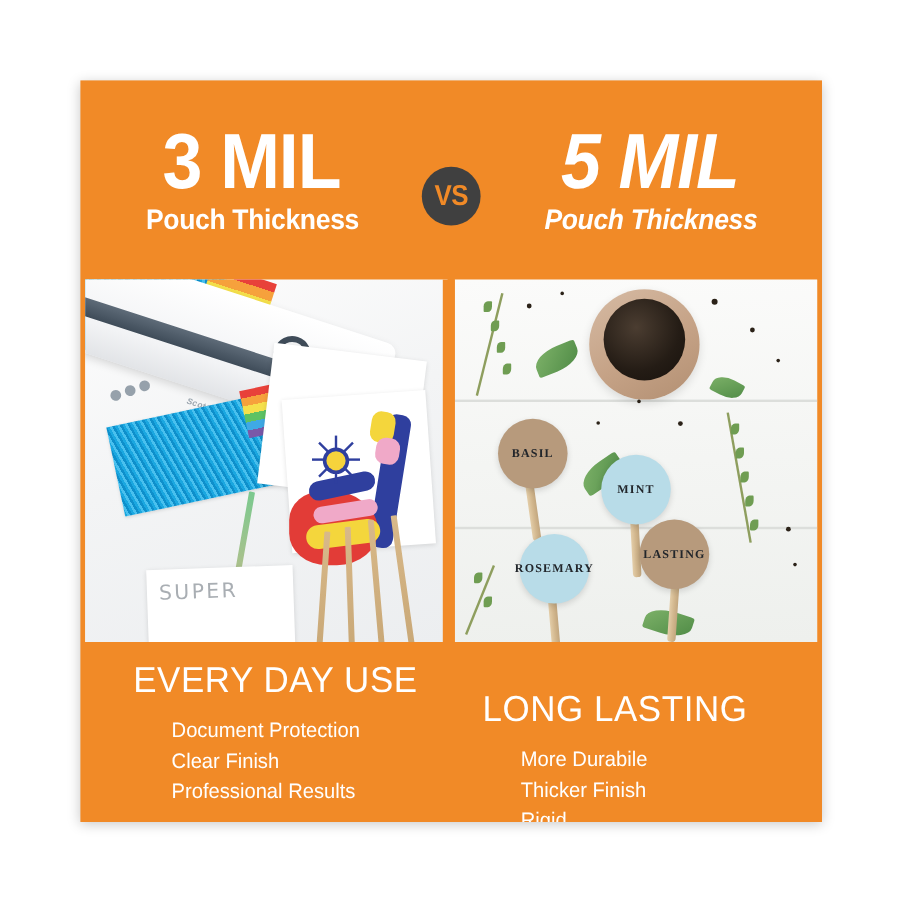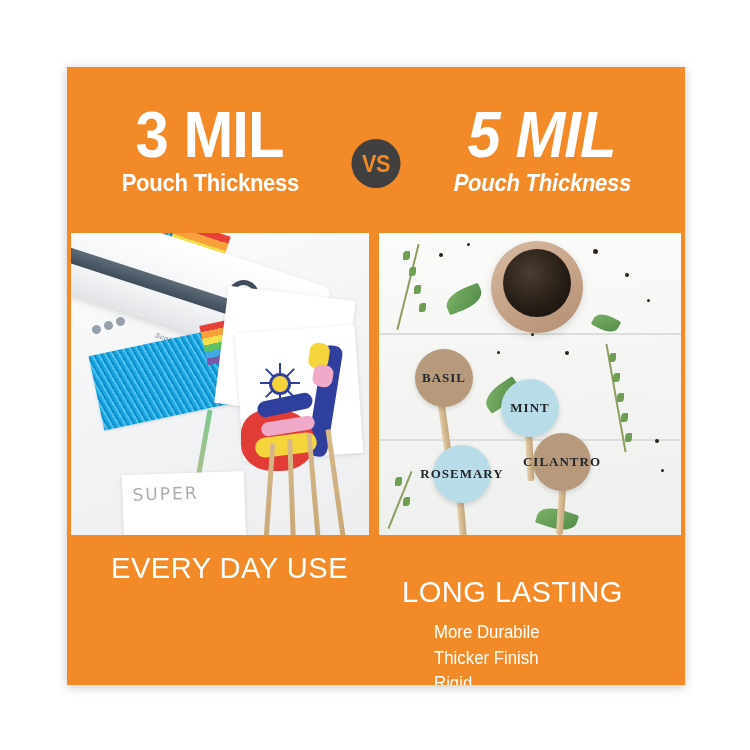--- a/index.html
+++ b/index.html
@@ -175,21 +175,21 @@
     background:radial-gradient(circle at 40% 35%,#4b3d31 0%,#241c15 60%,#17110c 100%);
   }
   .marker{position:absolute;}
   .marker .disc{
     position:absolute;width:58px;height:58px;border-radius:50%;
     display:flex;align-items:center;justify-content:center;
     box-shadow:0 2px 5px rgba(0,0,0,.14);
   }
   .marker .disc .lbl{
     font-family:"Liberation Serif", serif;
-    font-size:13px;font-weight:bold;letter-spacing:1px;
+    font-size:10px;font-weight:bold;letter-spacing:1px;
     color:#22262b;text-align:left;line-height:1.5;
   }
   .marker .stick{
     position:absolute;width:7px;height:62px;border-radius:3px;
     background:linear-gradient(90deg,#e3cda8,#d3b88f,#c2a67e);
   }
   .leaf{position:absolute;border-radius:60% 8% 60% 8%;
     background:linear-gradient(135deg,#7fb36a,#4e8a45);}
   .sprig{position:absolute;width:2px;background:#8e9e5e;}
   .sprig-leaf{position:absolute;width:7px;height:9px;border-radius:50% 10% 50% 10%;
@@ -375,31 +375,36 @@
       <div class="marker" style="left:54px;top:212px;">
         <div class="stick" style="left:25px;top:40px;transform:rotate(-5deg);"></div>
         <div class="disc" style="left:0;top:0;background:#B8DCE8;">
           <span class="lbl">ROSEMARY</span>
         </div>
       </div>
 
       <div class="marker" style="left:154px;top:200px;">
         <div class="stick" style="left:25px;top:40px;transform:rotate(4deg);"></div>
         <div class="disc" style="left:0;top:0;background:#B79A7C;">
-          <span class="lbl">CILANTRO</span>
+          <span class="lbl">LASTING</span>
         </div>
       </div>
     </div>
 
   </div>
 
   <div class="bottom">
 
     <div class="bottom-col left">
       <div class="bot-head">EVERY DAY USE</div>
+      <ul class="bot-list">
+        <li>Document Protection</li>
+        <li>Clear Finish</li>
+        <li>Professional Results</li>
+      </ul>
     </div>
 
     <div class="bottom-col right">
       <div class="bot-head">LONG LASTING</div>
       <ul class="bot-list">
         <li>More Durabile</li>
         <li>Thicker Finish</li>
         <li>Rigid</li>
       </ul>
     </div>

